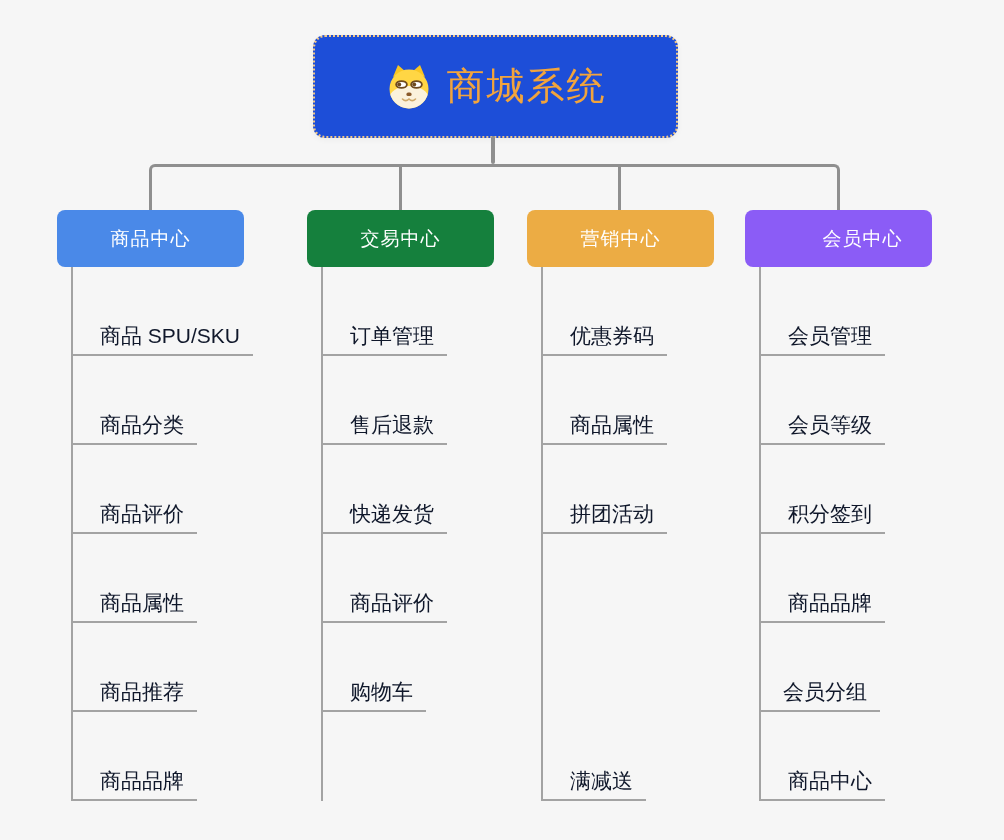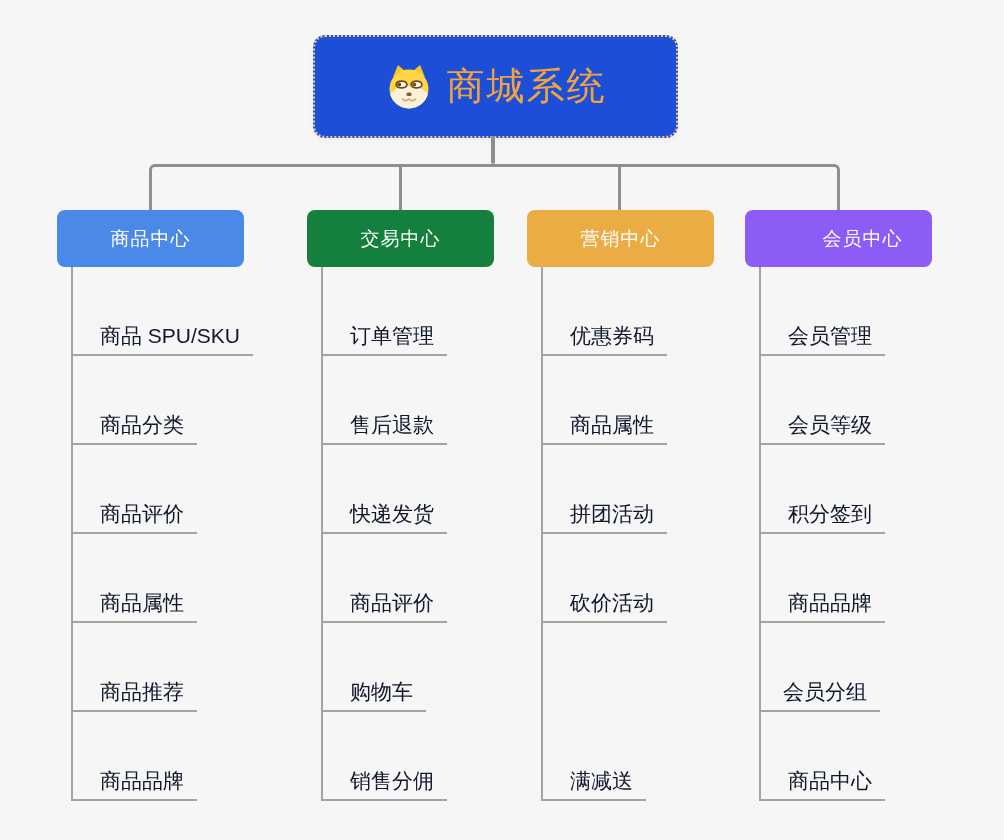--- a/index.html
+++ b/index.html
@@ -96,31 +96,29 @@
       <div class="branch" style="left: 307px;">
         <div class="bbox" style="background: #15803d;">
           <span>交易中心</span>
         </div>
         <div class="trunk"></div>
         <div class="child" style="top: 110px;"><span>订单管理</span></div>
         <div class="child" style="top: 199px;"><span>售后退款</span></div>
         <div class="child" style="top: 288px;"><span>快递发货</span></div>
         <div class="child" style="top: 377px;"><span>商品评价</span></div>
         <div class="child" style="top: 466px;"><span>购物车</span></div>
-        <div class="child" style="top: 555px;"><span>销售分佣</span></div>
       </div>
       <div class="branch" style="left: 527px;">
         <div class="bbox" style="background: rgb(236, 172, 68);">
           <span>营销中心</span>
         </div>
         <div class="trunk"></div>
         <div class="child" style="top: 110px;"><span>优惠券码</span></div>
         <div class="child" style="top: 199px;"><span>商品属性</span></div>
         <div class="child" style="top: 288px;"><span>拼团活动</span></div>
-        <div class="child" style="top: 377px;"><span>砍价活动</span></div>
         <div class="child" style="top: 555px;"><span>满减送</span></div>
       </div>
       <div class="branch" style="left: 745px;">
         <div class="bbox" style="background: #8b5cf6; padding-left: 48px;">
           <span>会员中心</span>
         </div>
         <div class="trunk"></div>
         <div class="child" style="top: 110px;"><span>会员管理</span></div>
         <div class="child" style="top: 199px;"><span>会员等级</span></div>
         <div class="child" style="top: 288px;"><span>积分签到</span></div>

